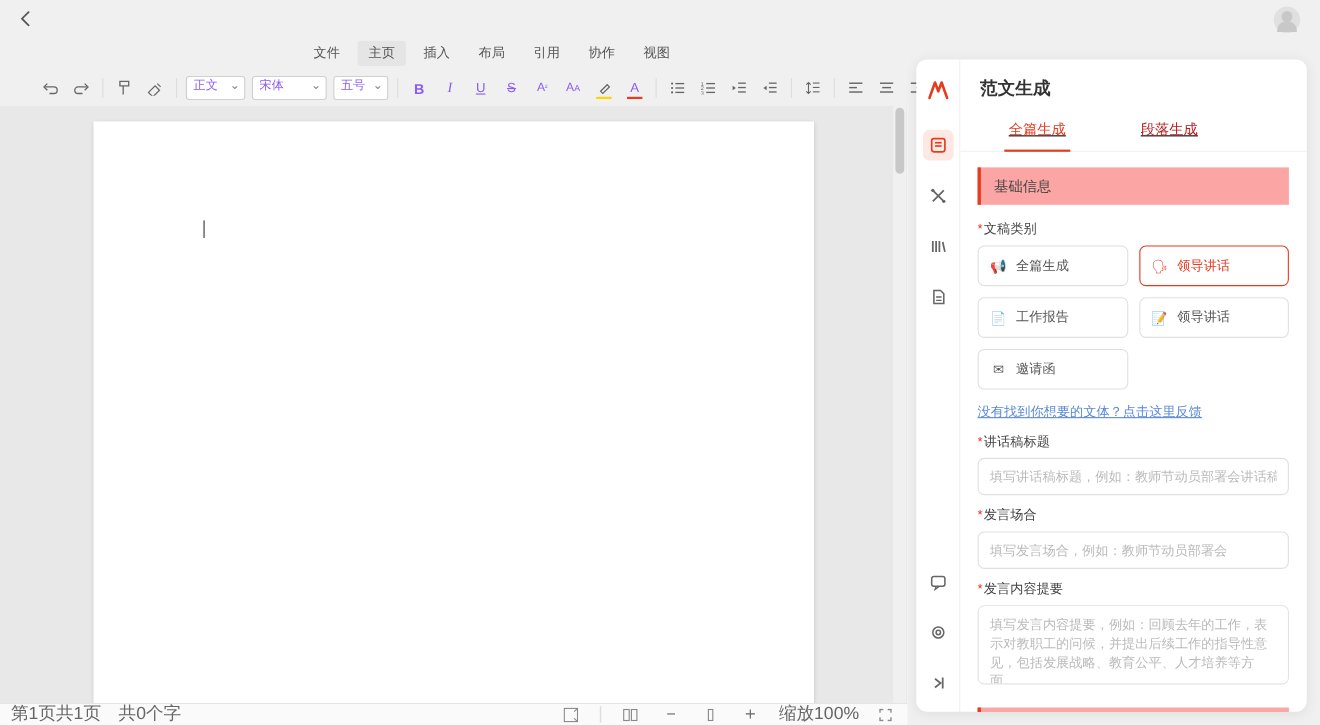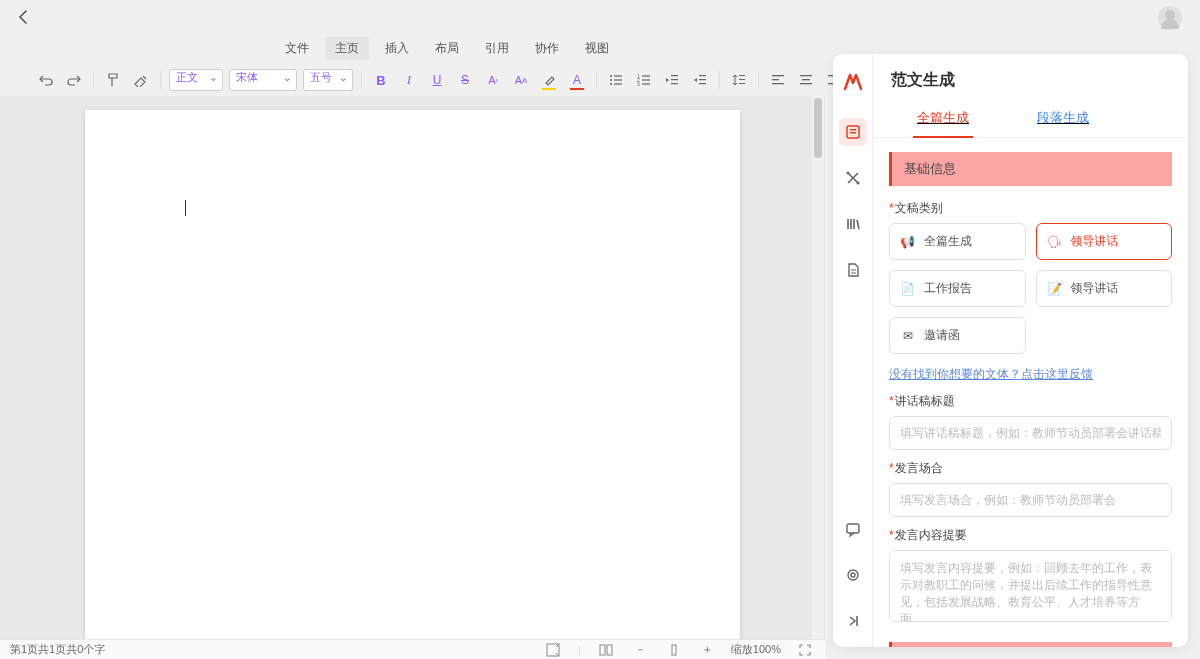--- a/index.html
+++ b/index.html
@@ -27,36 +27,36 @@
 
 
 .doc-wrap { position: absolute; top: 96px; left: 0; right: 375px; bottom: 20px; overflow: auto; background: #e8e8e8; }
 .doc-page { width: 655px; min-height: 920px; background: #fff; margin: 14px auto; box-shadow: 0 1px 4px rgba(0,0,0,.15); padding: 90px 100px; position: relative; }
 .cursor { width: 1px; height: 16px; background: #333; animation: blink 1s infinite; }
 @keyframes blink { 50% { opacity: 0; } }
 .scroll-v { position: absolute; right: 376px; top: 96px; bottom: 20px; width: 12px; background: #f0f0f0; }
 .scroll-thumb { width: 8px; margin: 2px; height: 60px; background: #c8c8c8; border-radius: 4px; }
 
 
-.statusbar { position: absolute; bottom: 0; left: 0; right: 375px; height: 20px; background: #fafafa; border-top: 1px solid #e5e5e5; display: flex; align-items: center; font-size: 11px; color: #666; padding: 0 10px; }
+.statusbar { position: absolute; bottom: 0; left: 0; right: 375px; height: 20px; background: #fafafa; border-top: 1px solid #e5e5e5; display: flex; align-items: center; font-size: 16px; color: #666; padding: 0 10px; gap: 16px; }
 .status-right { margin-left: auto; display: flex; align-items: center; gap: 14px; }
 .zoom-btn { cursor: pointer; padding: 0 4px; }
 
 
 .ai-panel { position: absolute; right: 12px; top: 54px; bottom: 12px; width: 355px; background: #fff; border-radius: 10px; box-shadow: 0 2px 12px rgba(0,0,0,.08); display: flex; }
 .ai-rail { width: 40px; border-right: 1px solid #f0f0f0; display: flex; flex-direction: column; align-items: center; padding-top: 14px; gap: 18px; }
 .rail-icon { width: 28px; height: 28px; display: flex; align-items: center; justify-content: center; cursor: pointer; border-radius: 6px; color: #666; }
 .rail-icon.active { background: #fde8e4; color: #e63b1f; }
 .rail-icon.logo { color: #e63b1f; margin-bottom: 4px; }
 .rail-bottom { margin-top: auto; margin-bottom: 12px; display: flex; flex-direction: column; gap: 18px; align-items: center;}
 
 .ai-content { flex: 1; display: flex; flex-direction: column; overflow: hidden; }
 .ai-title { padding: 16px 18px 10px; font-size: 16px; font-weight: 600; color: #333; }
 .ai-tabs { display: flex; padding: 0 40px 0; gap: 60px; border-bottom: 1px solid #f0f0f0; text-decoration: underline; }
-.ai-tab { padding: 8px 4px 10px; font-size: 13px; color: #3b82f6; cursor: pointer; position: relative; }
+.ai-tab { padding: 8px 4px 10px; font-size: 13px; color: #b91c1c; cursor: pointer; position: relative; }
 .ai-tab.active { color: #e63b1f; }
 .ai-tab.active::after { content:''; position: absolute; bottom: -1px; left: 0; right: 0; height: 2px; background: #e63b1f; }
 
 .ai-body { flex: 1; overflow-y: auto; padding: 14px 16px; }
 .section-head { border-left: 3px solid #e63b1f; background: #fca5a5; padding: 8px 12px; font-size: 13px; color: #444; margin-bottom: 14px; display: flex; align-items: center; justify-content: space-between; }
 .field-label { font-size: 12px; color: #444; margin: 10px 0 6px; }
 .field-label .req { color: #e63b1f; margin-right: 1px; }
 .type-grid { display: grid; grid-template-columns: 1fr 1fr; gap: 10px; }
 .type-opt { border: 1px solid #e0e0e0; border-radius: 6px; padding: 9px 10px; font-size: 12px; color: #555; display: flex; align-items: center; gap: 8px; cursor: pointer; }
 .type-opt.selected { border-color: #e63b1f; color: #e63b1f; }

